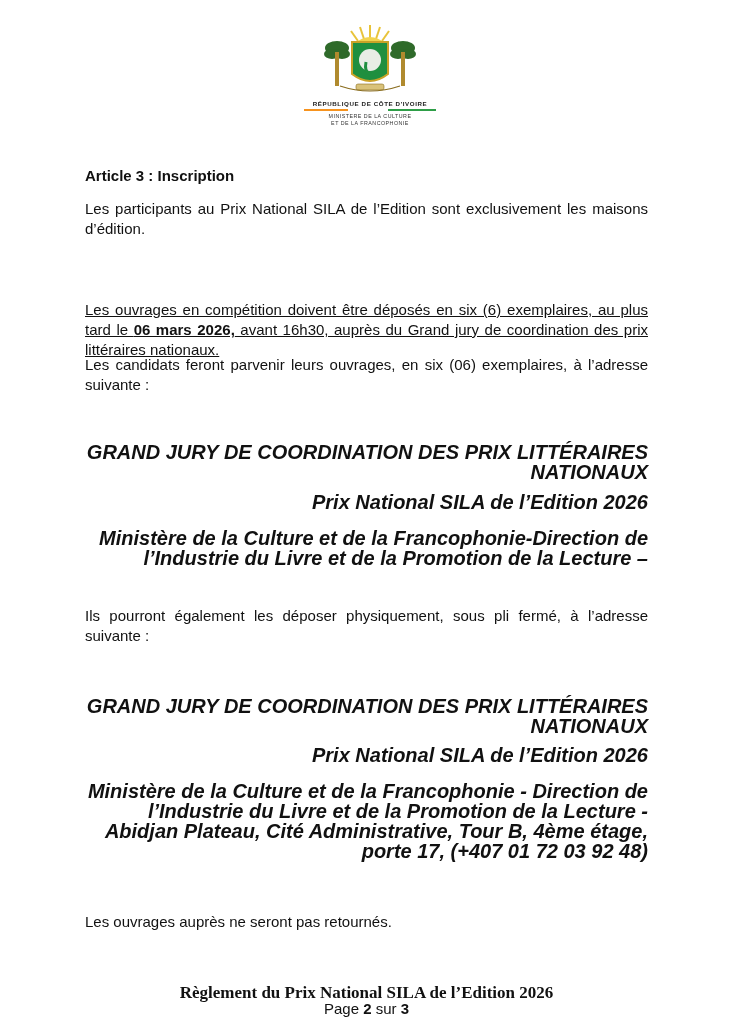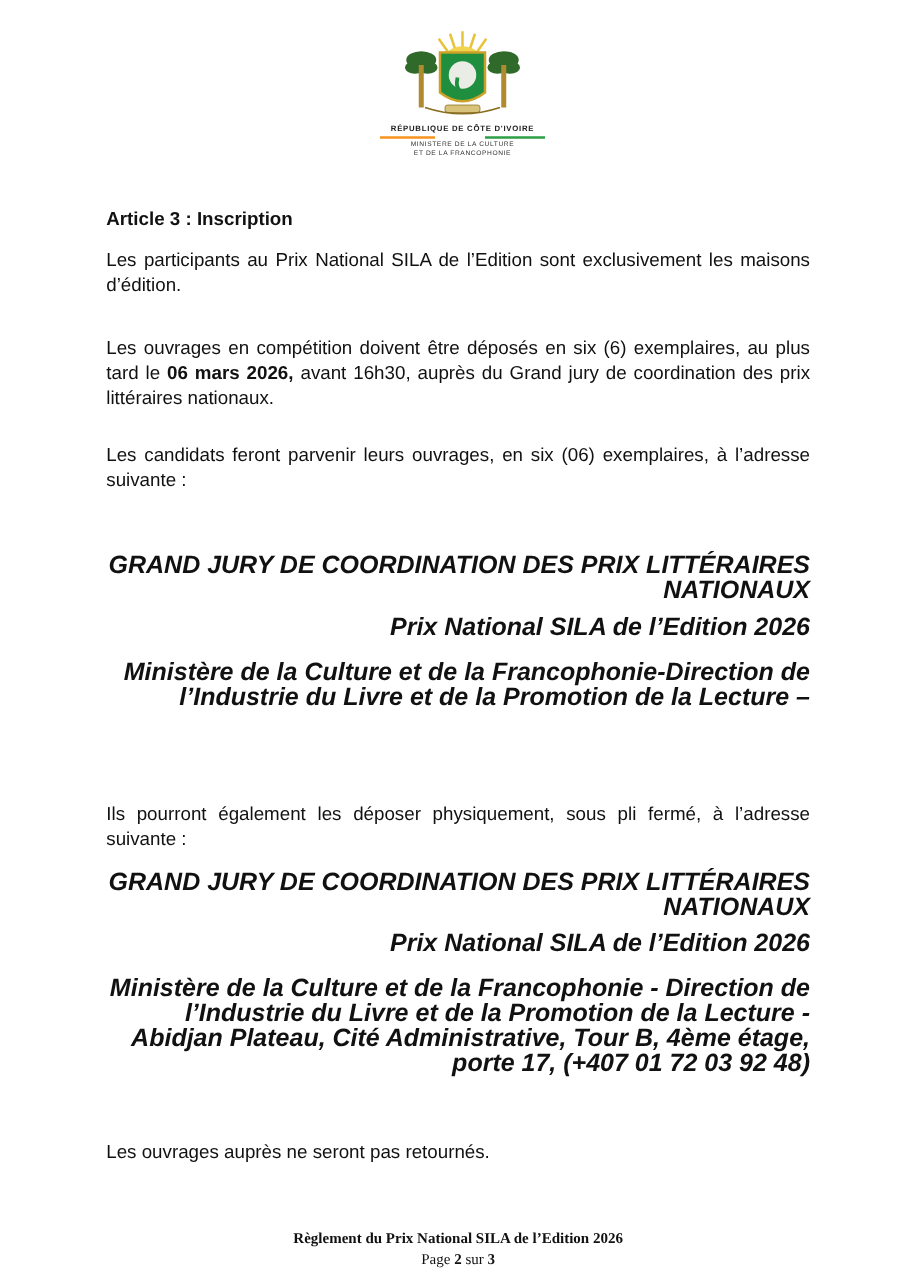--- a/index.html
+++ b/index.html
@@ -11,37 +11,37 @@
   .logo-rep { text-align: center; font-size: 6.2px; font-weight: bold; letter-spacing: 0.6px; color: #222; margin-top: 2px; }
   .flagbars { position: relative; height: 4px; margin: 2px 4px 0 4px; }
   .bar-orange { position: absolute; left: 0; top: 0; width: 44px; height: 2px; background: #f7931e; }
   .bar-green { position: absolute; right: 0; top: 0; width: 48px; height: 2px; background: #2e9e47; }
   .logo-min { text-align: center; font-size: 5.3px; letter-spacing: 0.5px; color: #333; line-height: 7px; }
 
   .content { position: absolute; left: 85px; width: 563px; font-size: 15px; line-height: 20px; }
   .h-article { top: 166px; font-weight: bold; }
   .p { text-align: justify; text-align-last: left; }
   .p1 { top: 199px; }
-  .p2 { top: 269px; }
+  .p2 { top: 300px; text-decoration: underline; }
   .p3 { top: 355px; }
-  .p4 { top: 642px; }
+  .p4 { top: 606px; }
   .p5 { top: 912px; }
 
   .addr { position: absolute; left: 85px; width: 563px; text-align: right; font-style: italic; font-weight: bold; font-size: 20px; line-height: 20px; }
   .a1-t { top: 442px; }
   .a1-s { top: 492px; }
   .a1-m { top: 528px; }
   .a1-b { top: 580px; }
   .a2-t { top: 696px; }
   .a2-s { top: 745px; }
   .a2-m { top: 781px; }
 
   .footer { position: absolute; left: 0; width: 733px; text-align: center; }
-  .f-title { top: 983px; font-family: "Liberation Serif", serif; font-weight: bold; font-size: 12px; }
-  .f-page { top: 1000px; font-family: Liberation Serif, serif; font-size: 12px; }
+  .f-title { top: 983px; font-family: "Liberation Serif", serif; font-weight: bold; font-size: 17px; }
+  .f-page { top: 1000px; font-family: Liberation Sans, sans-serif; font-size: 15px; }
 </style>
 </head>
 <body>
 
 <div class="page">
 
   <div class="logo">
     <svg class="emblem" width="100" height="76" viewBox="0 0 100 76">
 
       <g stroke="#e8c33a" stroke-width="2">

